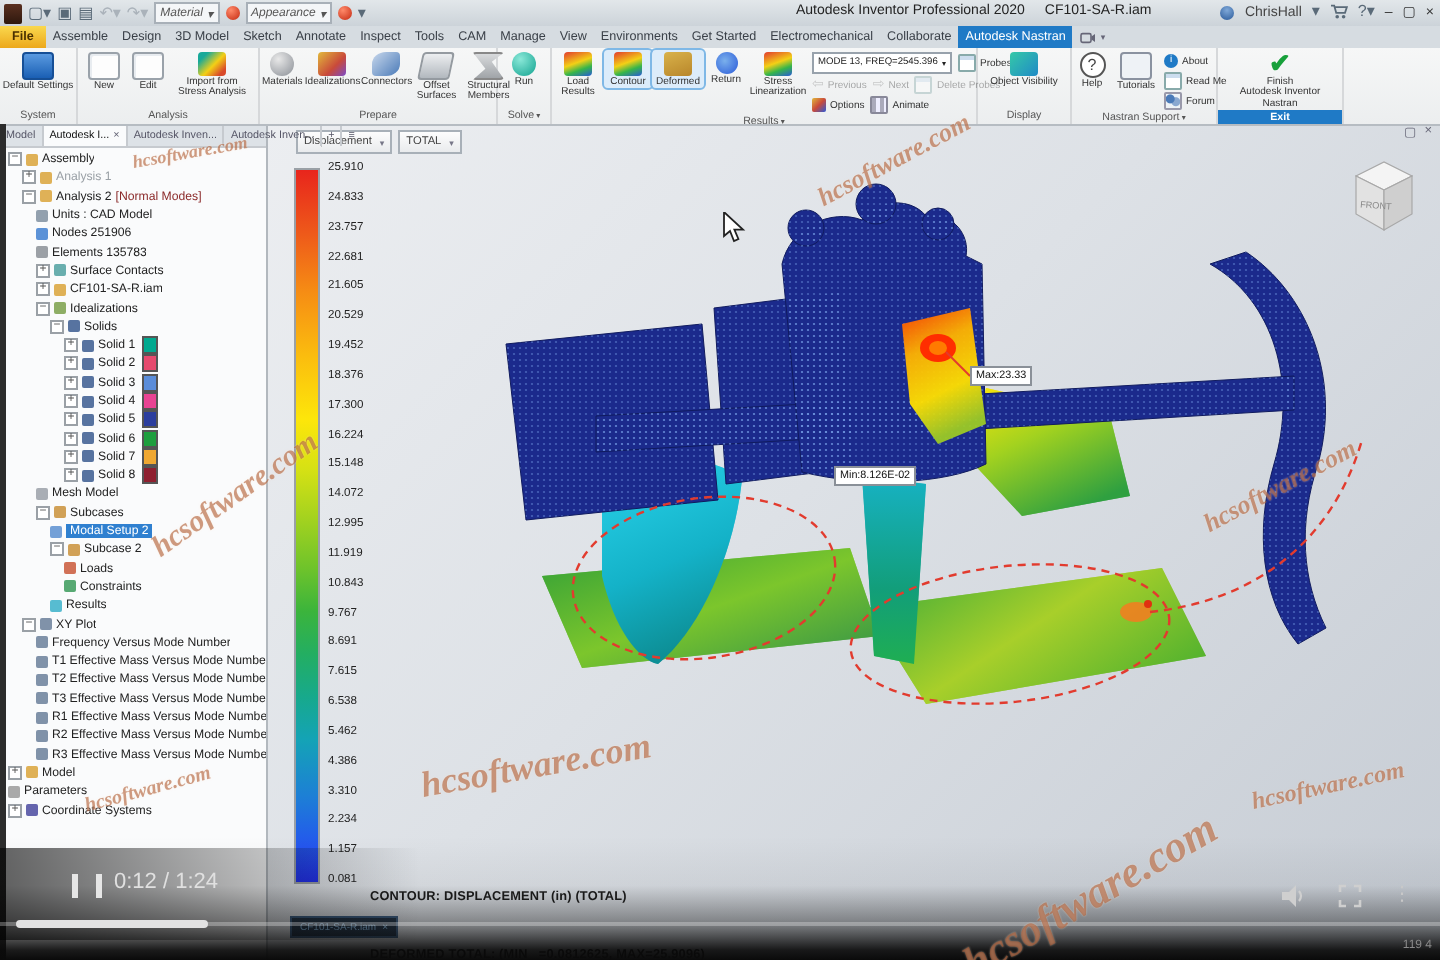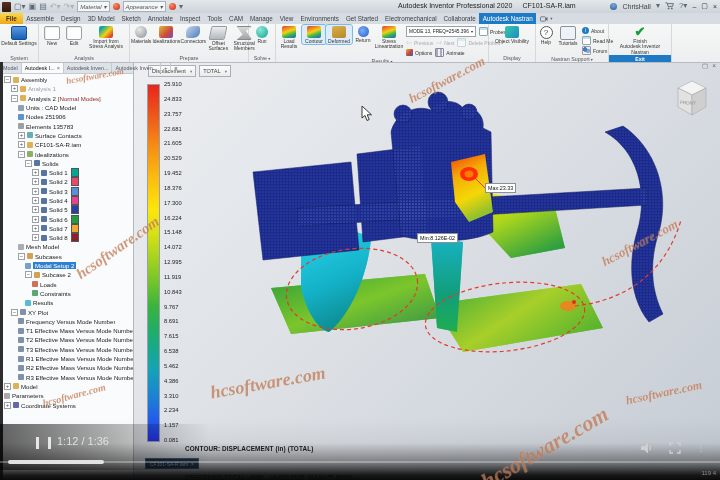--- a/index.html
+++ b/index.html
@@ -700,21 +700,21 @@
     <span>CF101-SA-R.iam</span>
     <span>×</span>
   </div>
 </div>
 
 <div class="left-strip"></div>
 <div class="shade-main"></div>
 <div class="shade-left"></div>
 <div class="player">
   <span class="pause"></span>
-  <span class="ptime">1:12 / 1:36</span>
+  <span class="ptime">0:12 / 1:24</span>
   <div class="pbar"></div>
   <div class="pdone"></div>
   <div class="picons">
     <svg width="13" height="12" viewBox="0 0 13 12">
       <polygon points="0,4 3.5,4 7,0.5 7,11.5 3.5,8 0,8" fill="#cfcfcf"></polygon>
       <path d="M8.5,3.5 Q10.5,6 8.5,8.5" fill="none" stroke="#cfcfcf" stroke-width="1.1"></path>
     </svg>
     <svg width="12" height="12" viewBox="0 0 12 12">
       <path d="M1,4 V1 H4 M8,1 H11 V4 M11,8 V11 H8 M4,11 H1 V8" fill="none" stroke="#cfcfcf" stroke-width="1.3"></path>
     </svg>

